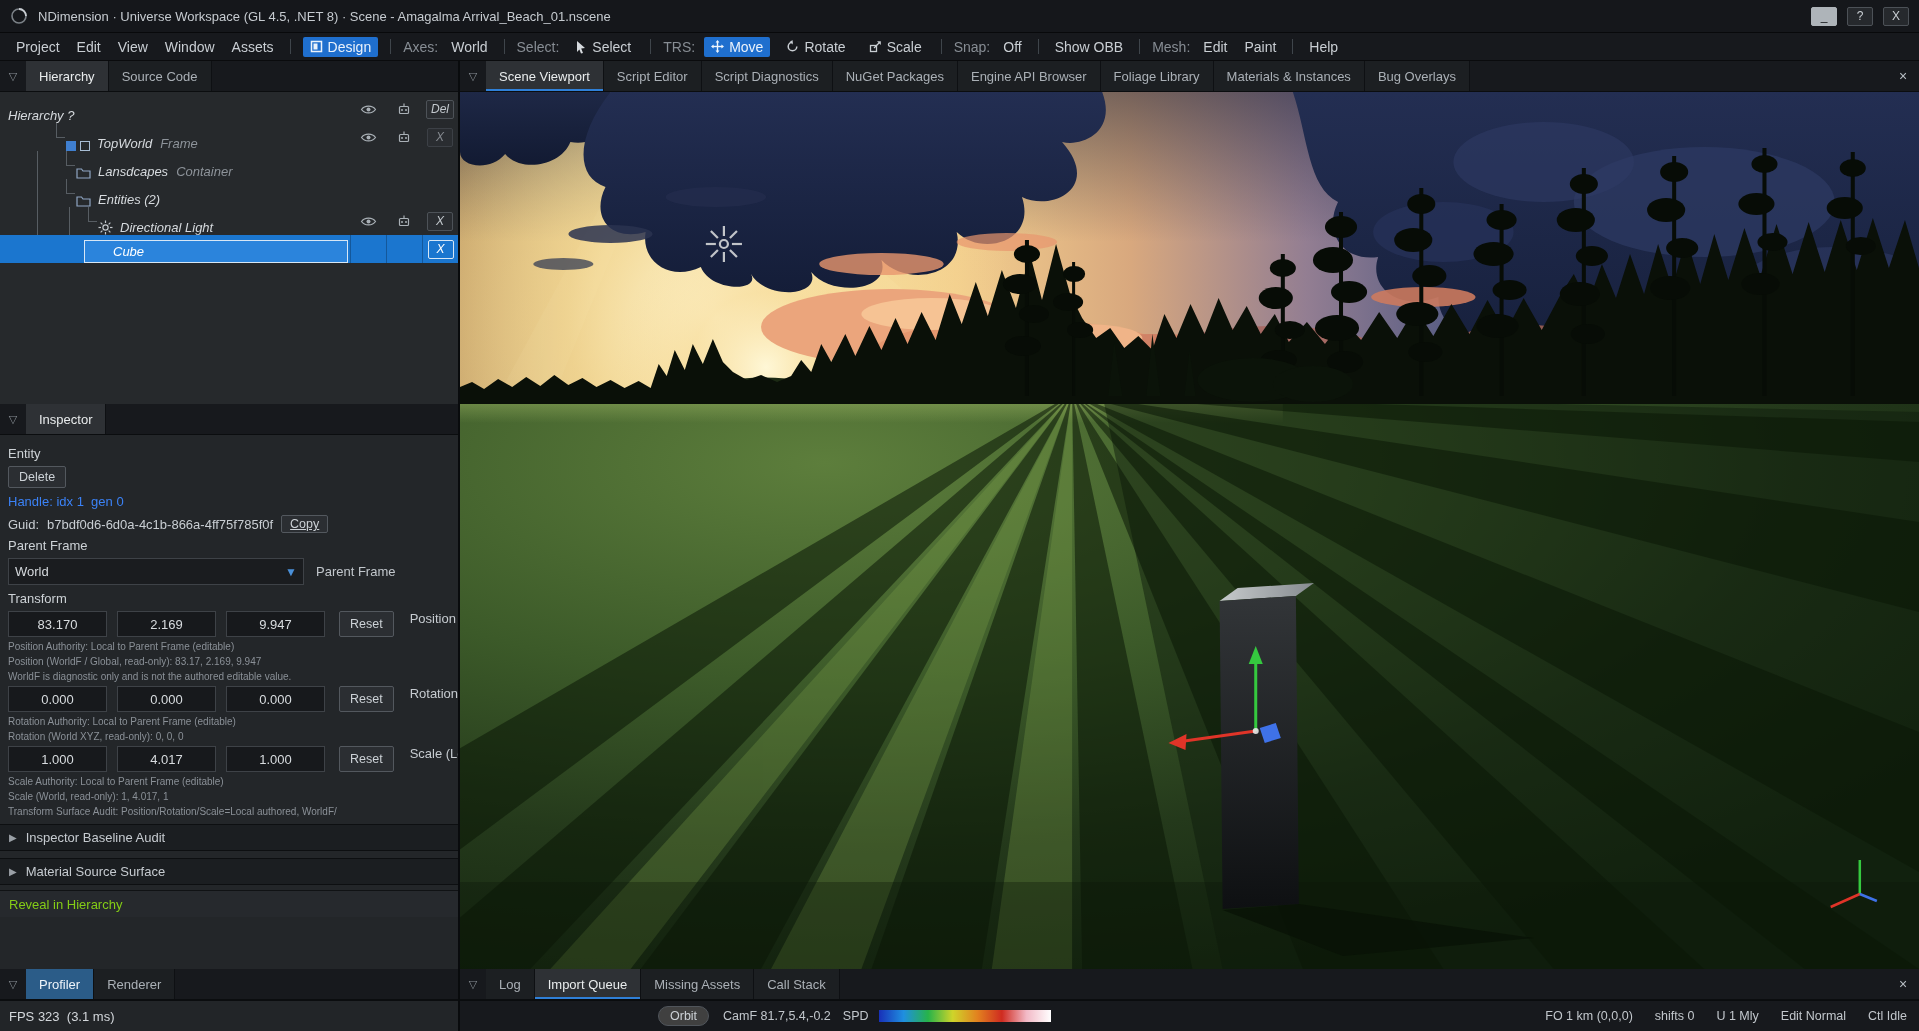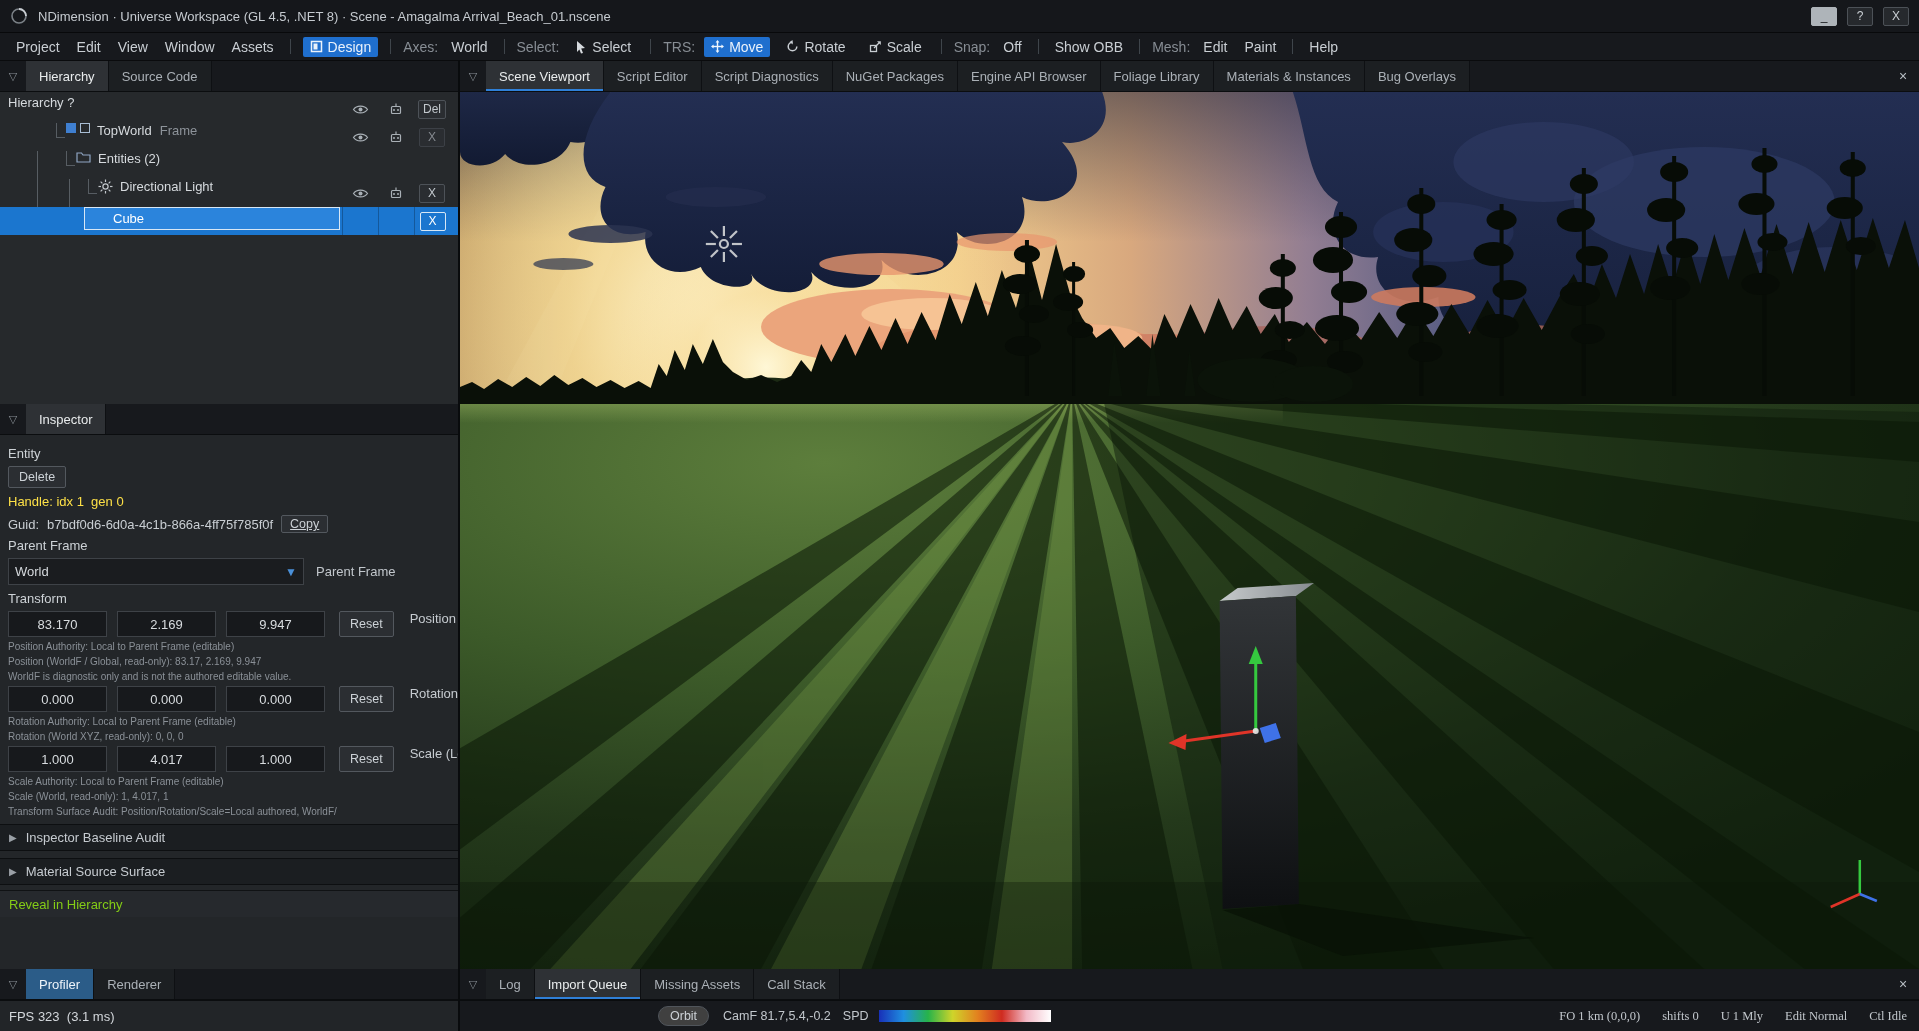--- a/index.html
+++ b/index.html
@@ -36,21 +36,21 @@
   .collapse{width:26px;display:flex;align-items:center;justify-content:center;color:#8a9096;font-size:11px;flex:none;}
   .tab{padding:0 13px;display:flex;align-items:center;color:#aab0b6;border-right:1px solid #0e1013;background:#1c1f22;white-space:nowrap;}
   .tab.lit{background:#2e3135;color:#e9eced;}
   .tab.blue-ul{box-shadow:inset 0 -2px 0 #2f80d8;}
   .tab.bluebg{background:#2b5c88;color:#eef4fa;}
   .strip-spacer{flex:1;}
   .close-x{width:32px;display:flex;align-items:center;justify-content:center;color:#b9bfc5;font-size:14px;}
 
   
   .hier{height:312px;flex:none;background:#26292c;padding-top:3px;overflow:hidden;}
-  .hrow{height:28px;display:flex;align-items:flex-start;font-size:13px;padding-right:8px;}
+  .hrow{height:28px;display:flex;align-items:flex-end;font-size:13px;padding-right:0;font-style:italic;}
   .hrow .lbl{color:#d6dade;white-space:pre;}
   .hrow .sfx{color:#8d939a;margin-left:8px;}
   .ind{width:30px;flex:none;height:28px;}
   .ind22{width:22px;flex:none;height:28px;}
   .ind10{width:10px;flex:none;height:28px;}
   .rail{width:22px;flex:none;height:28px;position:relative;}
   .rail::before{content:"";position:absolute;left:7px;top:0;bottom:0;border-left:1px solid #575d63;}
   .elbow{width:14px;flex:none;height:28px;position:relative;}
   .elbow::before{content:"";position:absolute;left:4px;top:0;height:14px;border-left:1px solid #575d63;}
   .elbow::after{content:"";position:absolute;left:4px;top:14px;width:9px;border-top:1px solid #575d63;}
@@ -66,21 +66,21 @@
   .sq-f{width:10px;height:10px;background:#3f7fd0;flex:none;margin-right:4px;}
   .sq-o{width:10px;height:10px;border:1px solid #a8bdd4;flex:none;margin-right:7px;}
   .hicon{margin-right:7px;flex:none;display:flex;}
 
   
   .ins-body{flex:1;background:#232629;overflow:hidden;padding-top:6px;font-size:13px;}
   .ins-h{color:#cdd2d6;margin:5px 0 5px 8px;}
   .ml{margin-left:8px;}
   .btn{display:inline-flex;align-items:center;justify-content:center;background:#2b2e32;border:1px solid #53585e;
        color:#ccd1d6;font-size:12.5px;padding:3px 10px;border-radius:2px;}
-  .line{margin:6px 0 6px 8px;color:#fde047;white-space:pre;}
+  .line{margin:6px 0 6px 8px;color:#3b82f6;white-space:pre;}
   .guid-row{display:flex;align-items:center;gap:8px;margin:5px 0 5px 8px;}
   .dd-row{display:flex;align-items:center;margin:4px 0 6px 8px;}
   .dropdown{width:296px;height:27px;background:#1a1c1f;border:1px solid #3e4247;display:flex;align-items:center;
             padding:0 6px;color:#d5d9dd;}
   .dd-arrow{margin-left:auto;color:#4a90d9;font-size:12px;}
   .dd-caption{margin-left:12px;color:#c2c7cc;}
   .vec-row{display:flex;gap:10px;margin:4px 0 4px 8px;overflow:hidden;}
   .vec-input{width:99px;height:26px;background:#17191c;border:1px solid #3e4247;color:#d8dcdf;font-size:13px;
              text-align:center;font-family:"Liberation Sans",sans-serif;}
   .reset-btn{margin-left:4px;flex:none;}
@@ -99,21 +99,21 @@
   .viewport svg.scene{position:absolute;inset:0;width:100%;height:100%;display:block;}
 
   
   .statusbar{height:31px;flex:none;background:#17191d;border-top:1px solid #0a0c0e;display:flex;align-items:center;
              font-size:12.5px;color:#c2c7cc;padding:0 12px;white-space:nowrap;}
   .orbit{border:1px solid #50555b;background:#404040;padding:2px 11px;border-radius:10px;margin-left:186px;color:#ccd1d6;}
   .cam-text{margin-left:14px;}
   .spd{margin-left:12px;}
   .grad{width:172px;height:12px;margin-left:10px;flex:none;
         background:linear-gradient(90deg,#1830b8,#1f8fe0,#27b34a,#cfd42a,#e2821f,#cf2b20,#f2b9c6,#ffffff);}
-  .sb-right{margin-left:auto;display:flex;gap:22px;font-family:Liberation Serif, serif;}
+  .sb-right{margin-left:auto;display:flex;gap:22px;}
 </style>
 </head>
 <body>
 
 <div class="app">
 
   <div class="titlebar">
     <svg width="18" height="18" viewBox="0 0 18 18">
       <circle cx="9" cy="9" r="7" fill="none" stroke="#7b8187" stroke-width="1.6"></circle>
       <path d="M9,2 A7,7 0 0 1 16,9" stroke="#c8cdd2" stroke-width="1.8" fill="none"></path>
@@ -248,20 +248,33 @@
                   <circle cx="5" cy="8" r="1" fill="#a9b0b6"></circle>
                   <circle cx="9" cy="8" r="1" fill="#a9b0b6"></circle>
                 </svg>
             </span>
             <span class="cell">
                 <span class="abtn dim">X</span>
               </span>
           </span>
         </div>
 
+        <div class="hrow">
+          <span class="ind"></span>
+            <span class="rail"></span>
+            <span class="ind10"></span>
+          <span class="elbow"></span>
+          <span class="hicon">
+              <svg width="15" height="12" viewBox="0 0 15 12">
+                <path d="M1,2 h4.5 l1.5,2 H14 v7 H1 Z" fill="none" stroke="#8fa6c4" stroke-width="1.2"></path>
+              </svg>
+            </span>
+          <span class="lbl">Lansdcapes</span>
+          <span class="sfx">Container</span>
+        </div>
 
         <div class="hrow">
           <span class="ind"></span>
             <span class="rail"></span>
             <span class="ind10"></span>
           <span class="elbow"></span>
           <span class="hicon">
               <svg width="15" height="12" viewBox="0 0 15 12">
                 <path d="M1,2 h4.5 l1.5,2 H14 v7 H1 Z" fill="none" stroke="#8fa6c4" stroke-width="1.2"></path>
               </svg>

